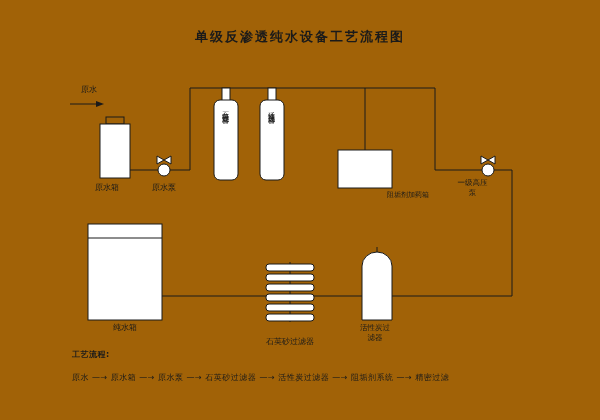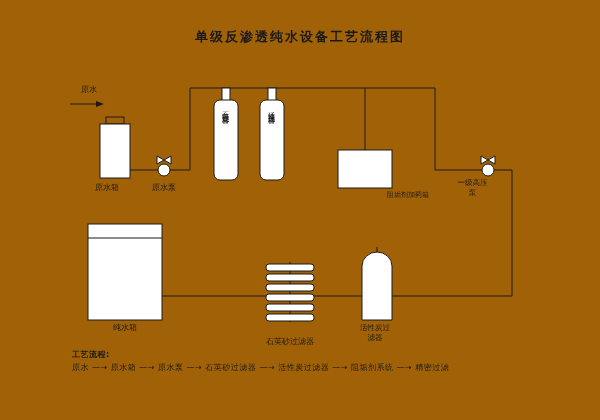--- a/index.html
+++ b/index.html
@@ -113,15 +113,15 @@
 
   <div class="lbl wrap" style="left:456px; top:178px; width:33px; font-size:7.5px;">一级高压泵</div>
 
   <div class="lbl" style="left:100px; top:323px; width:50px;">纯水箱</div>
 
   <div class="lbl" style="left:253px; top:337px; width:74px;">石英砂过滤器</div>
 
   <div class="lbl wrap" style="left:357px; top:323px; width:36px; font-size:7.5px;">活性炭过滤器</div>
 
   <div class="flow head" style="top:349px;">工艺流程:</div>
-  <div class="flow" style="top:362px;">原水 —→ 原水箱 —→ 原水泵 —→ 石英砂过滤器 —→ 活性炭过滤器 —→ 阻垢剂系统 —→ 精密过滤</div>
+  <div class="flow" style="top:372px;">原水 —→ 原水箱 —→ 原水泵 —→ 石英砂过滤器 —→ 活性炭过滤器 —→ 阻垢剂系统 —→ 精密过滤</div>
 
 </div>
 
 </body></html>

